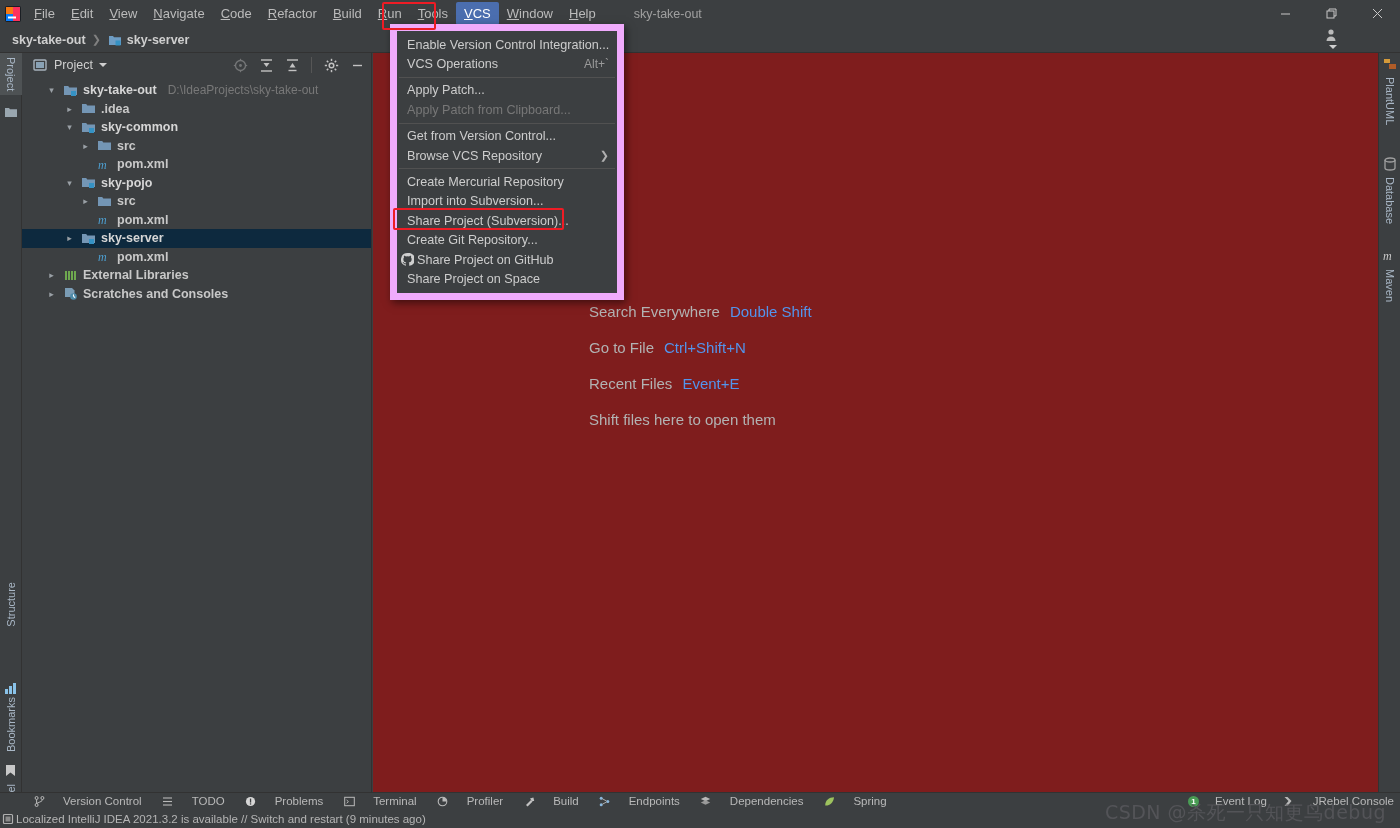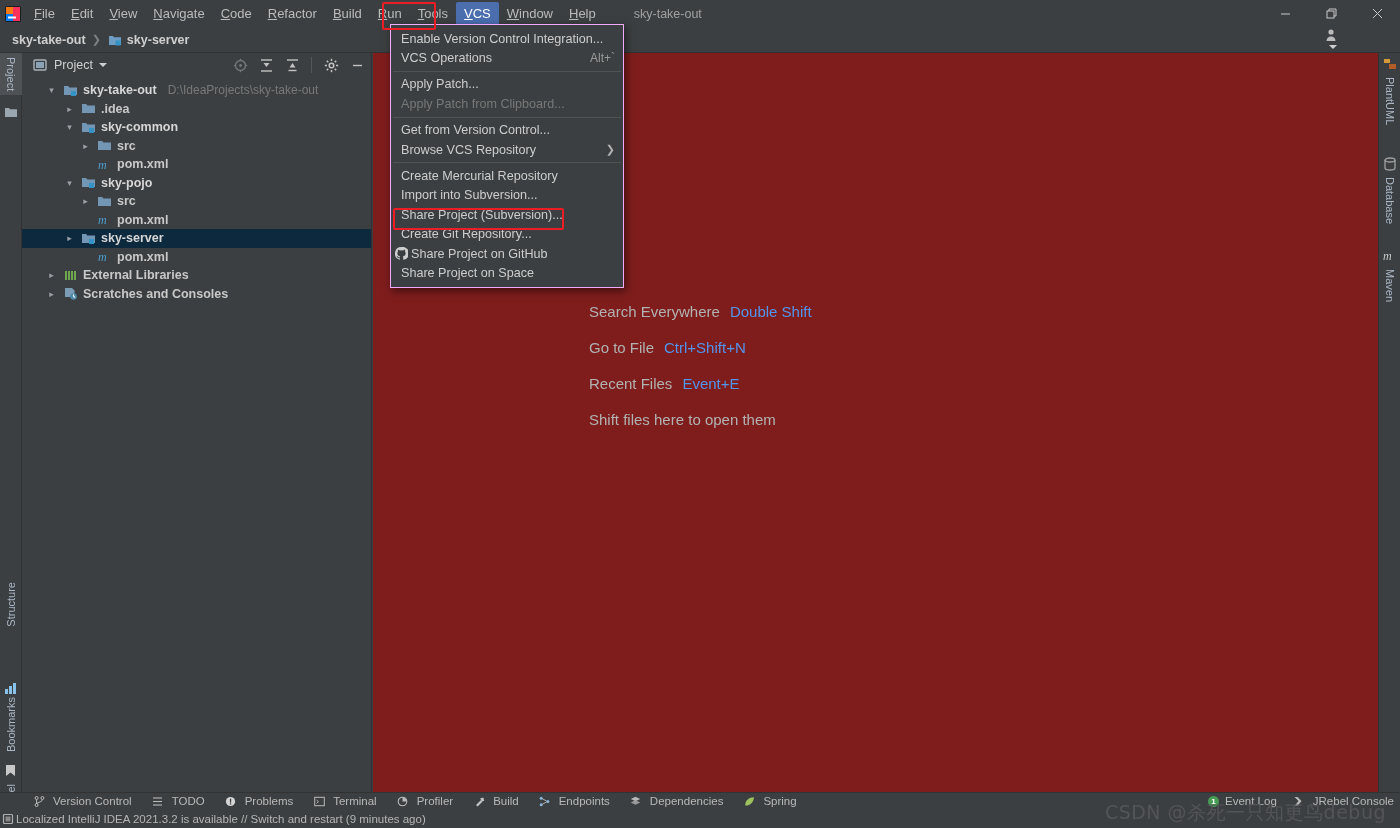--- a/index.html
+++ b/index.html
@@ -112,42 +112,42 @@
     background: #7f1d1d;
   }
   .hints { position: absolute; left: 216px; top: 240px; }
   .hint-row { height: 36px; display: flex; align-items: center; font-size: 15px; color: #b2b2b2; }
   .hint-row .key { color: #5394ec; margin-left: 10px; }
   .hint-row.plain { color: #b2b2b2; }
 
   
   .vcs-menu {
     position: absolute; left: 390px; top: 24px; width: 234px;
-    background: #3c3f41; border: 1px solid #f0abfc;
+    background: #3c3f41; border: 7px solid #f0abfc;
     box-shadow: 2px 3px 8px rgba(0,0,0,.5); z-index: 50; padding: 4px 0;
   }
   .mi {
     height: 19.4px; display: flex; align-items: center; padding: 0 8px 0 10px;
     font-size: 12.6px; color: #cdcdcd; white-space: nowrap;
   }
   .mi .mi-ic { width: 16px; flex: 0 0 16px; display:flex;align-items:center;justify-content:center; margin-left:-8px; margin-right:2px;}
   .mi .mi-label { flex: 1; }
   .mi.disabled { color: #777777; }
   .mi .shortcut { color: #9a9a9a; font-size: 12px; margin-left: 14px; }
   .mi .submenu-arrow { color: #b0b0b0; font-size: 11px; }
   .mi-sep { height: 1px; background: #515151; margin: 3px 2px; }
 
   
   .bottombar {
     position: absolute; left: 0; bottom: 19px; width: 1400px; height: 17px;
     background: #3c3f41; display: flex; align-items: center;
     padding-left: 22px; border-top: 1px solid #323232;
   }
   .bwin {
-    display: flex; align-items: center; gap: 6px; height: 17px;
+    display: flex; align-items: center; gap: 16px; height: 17px;
     padding: 0 9px; font-size: 11.5px; color: #b9b9b9; white-space: nowrap;
   }
   .bottombar .right { position:absolute; right: 6px; display:flex; align-items:center; gap: 14px; }
   .badge {
     width: 11px; height: 11px; border-radius: 50%; background: #499c54; color: #ffffff;
     font-size: 8px; display:flex; align-items:center; justify-content:center; font-weight:bold;
   }
 
   
   .statusbar {

